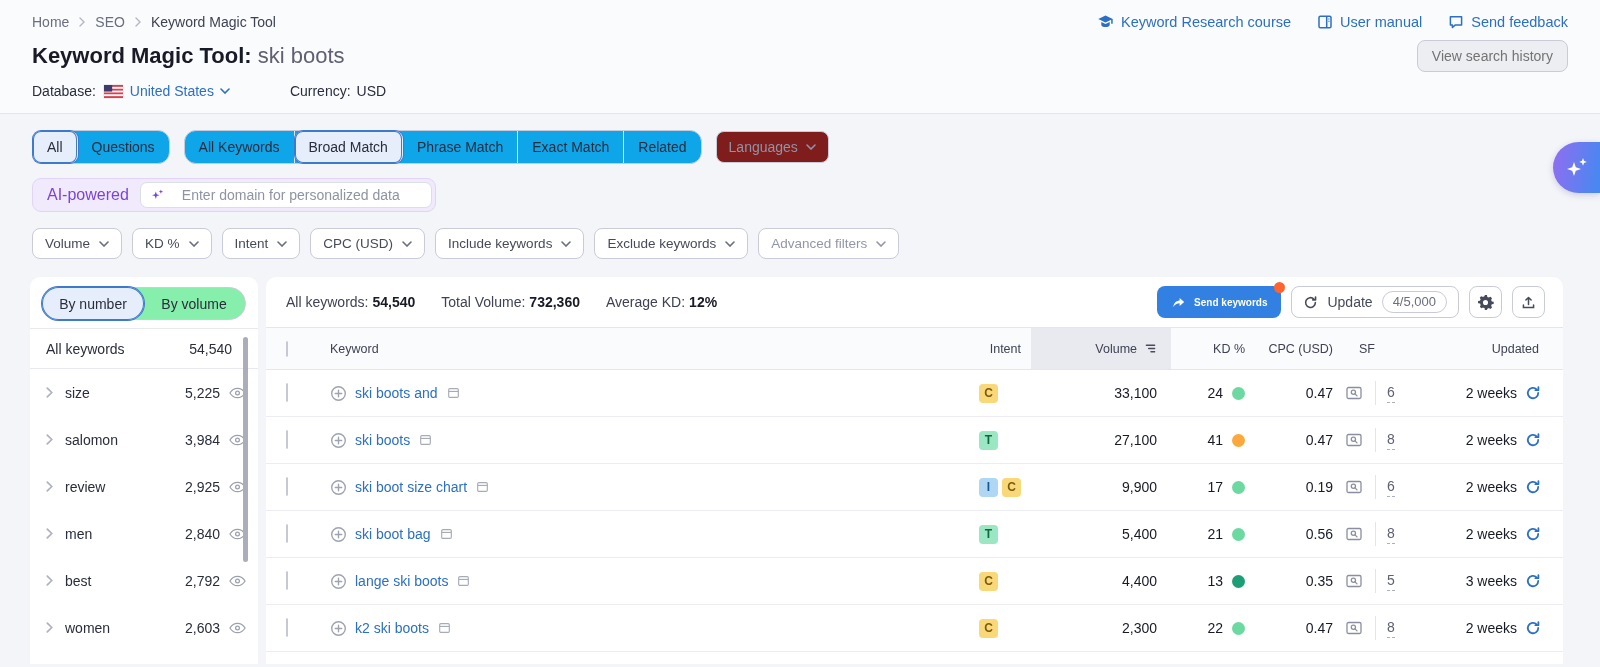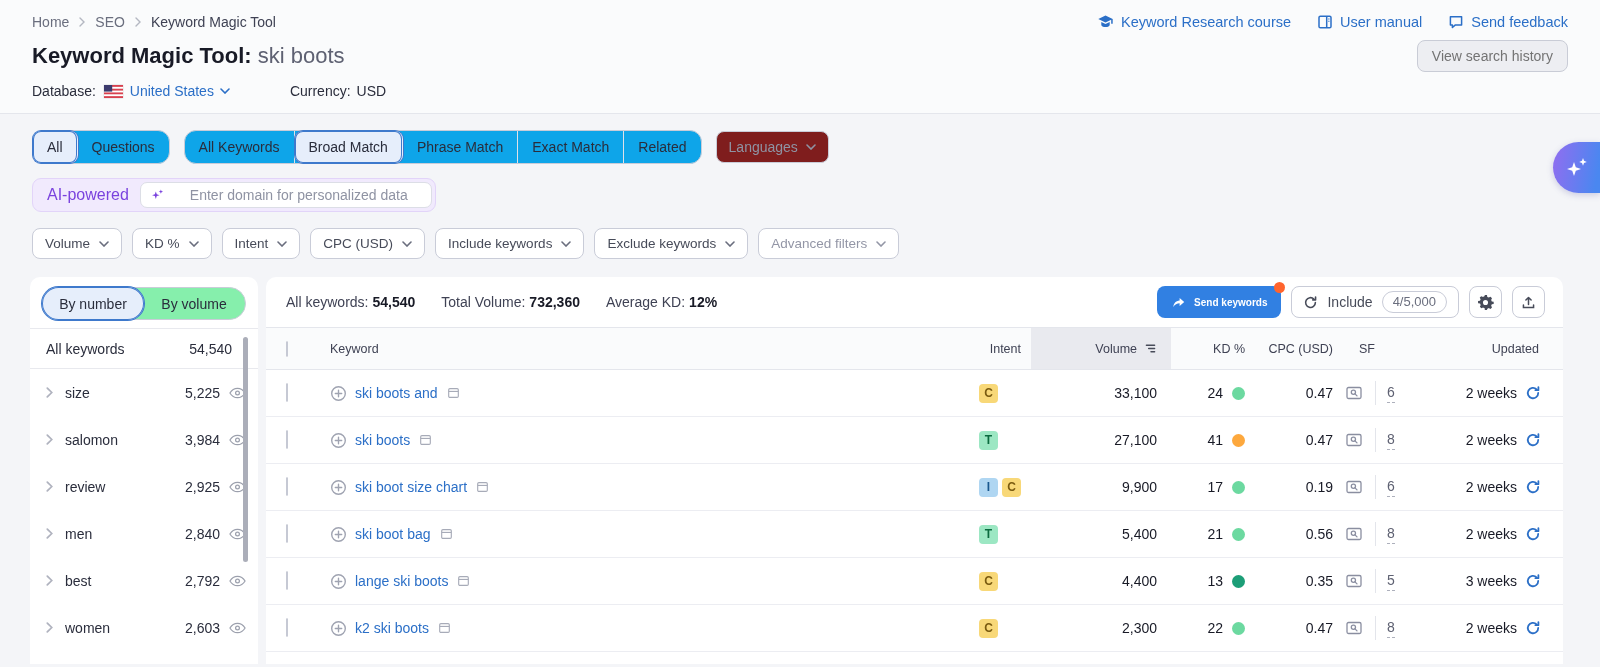--- a/index.html
+++ b/index.html
@@ -44,21 +44,21 @@
   .dd-btn { height:32px; background:#7f1d1d; border:1px solid #C9CCD8; border-radius:8px; display:flex;
             align-items:center; gap:8px; padding:0 12px; font-size:14px; color:#8F93A3; font-family:inherit; cursor:pointer; }
   .chev { color:#6A6E7E; }
   .dd-btn .chev { color:#8F93A3; }
 
   .ai-row { margin-top:14px; }
   .ai-wrap { display:inline-flex; align-items:center; background:#F1EAFD; border:1px solid #E2D4F9;
              border-radius:9px; padding:3px; }
   .ai-badge { color:#7A42DE; font-size:16px; padding:0 11px;text-align:center; }
   .ai-input-box { background:#fff; border:1px solid #DCDEE6; border-radius:7px; height:26px; width:292px;
-                  display:flex; align-items:center; padding:0 9px; gap:25px; }
+                  display:flex; align-items:center; padding:0 9px; gap:17px; }
   .ai-input-box input { border:none; outline:none; font-size:14px; color:#2A2D3C; width:100%;
                         font-family:inherit; background:transparent; }
   .ai-input-box input::placeholder { color:#8F93A3; }
 
   .filters-row { margin-top:16px; display:flex; align-items:center; gap:10px; }
   .filter-btn { height:31px; background:#fff; border:1px solid #C9CCD8; border-radius:8px; display:flex;
                 align-items:center; gap:9px; padding:0 12px; font-size:13.5px; color:#474B59;
                 font-family:inherit; cursor:pointer; }
   .filter-btn.muted { color:#9396A6; }
   .filter-btn .chev { color:#6A6E7E; }
@@ -456,21 +456,21 @@
           <span>Send keywords</span>
           <span class="notif-dot"></span>
         </button>
         <button class="btn-update">
           <span>
             <svg width="15" height="15" viewBox="0 0 16 16" fill="none" stroke="#474B59" stroke-width="1.7">
                 <path d="M13.2 8A5.2 5.2 0 1 1 11.6 4.3" stroke-linecap="round"></path>
                 <path d="M13.4 2.2v3h-3" stroke-linecap="round" stroke-linejoin="round"></path>
               </svg>
           </span>
-          <span>Include</span>
+          <span>Update</span>
           <span class="quota-pill">4/5,000</span>
         </button>
         <div class="btn-icon">
           <span>
             <svg width="17" height="17" viewBox="0 0 16 16" fill="currentColor" fill-rule="evenodd">
                 <path d="M9.4 1l.3 1.8c.5.1.9.3 1.3.6l1.7-.8 1.4 1.4-.8 1.7c.3.4.5.8.6 1.3l1.8.3v2l-1.8.3c-.1.5-.3.9-.6 1.3l.8 1.7-1.4 1.4-1.7-.8c-.4.3-.8.5-1.3.6L9.4 15h-2l-.3-1.8c-.5-.1-.9-.3-1.3-.6l-1.7.8-1.4-1.4.8-1.7c-.3-.4-.5-.8-.6-1.3L1 8.7v-2l1.8-.3c.1-.5.3-.9.6-1.3l-.8-1.7 1.4-1.4 1.7.8c.4-.3.8-.5 1.3-.6L7.4 1h2zM8 5.6A2.4 2.4 0 1 0 8 10.4 2.4 2.4 0 0 0 8 5.6z"></path>
               </svg>
           </span>
         </div>
         <div class="btn-icon">

